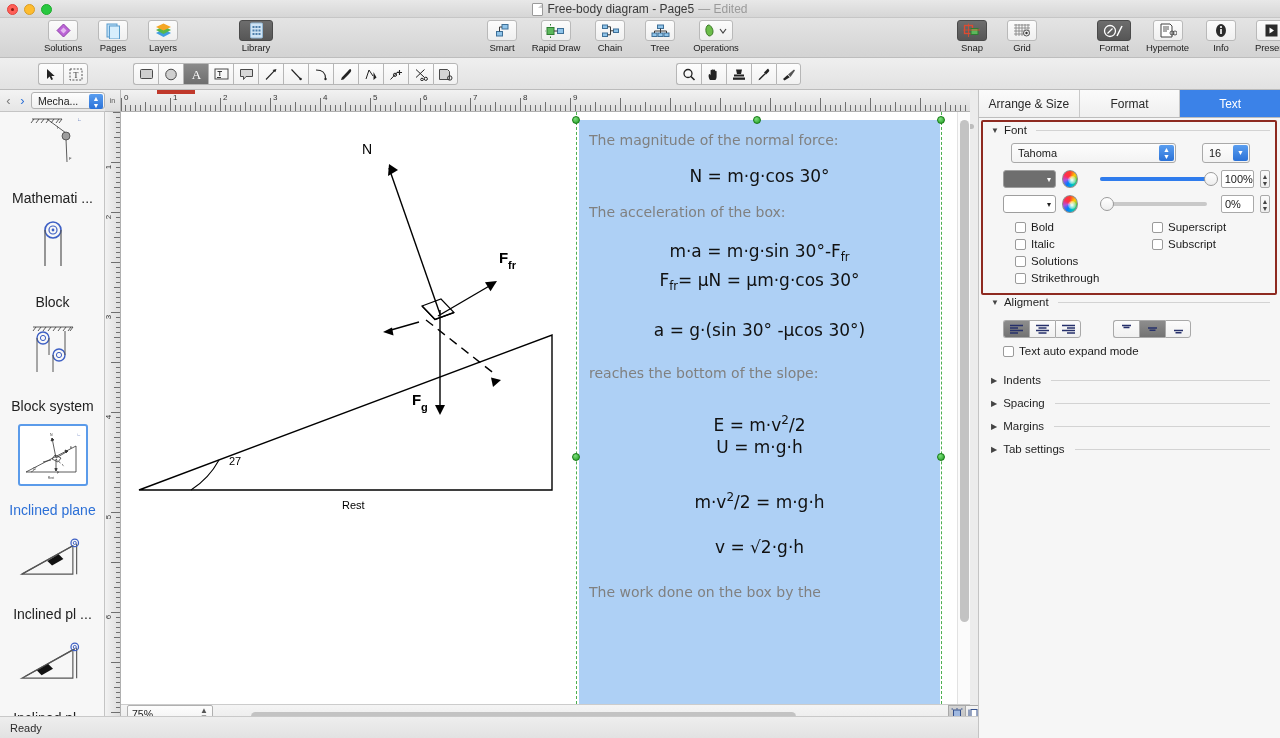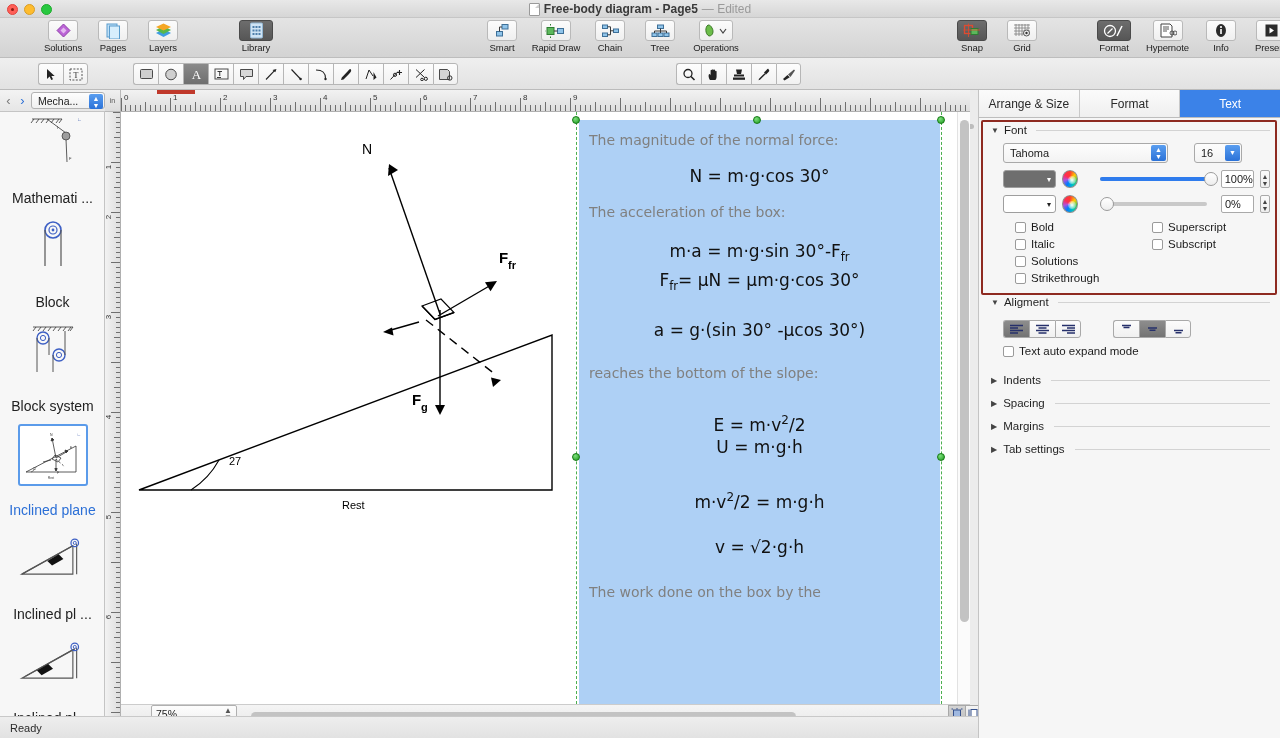--- a/index.html
+++ b/index.html
@@ -29,21 +29,21 @@
   .title-wrap{
     position:absolute; left:0; top:0; width:1280px; height:18px;
     display:flex; align-items:center; justify-content:center; gap:4px;
   }
   .doc-icon{
     width:11px;height:13px;background:#fff;border:1px solid #9a9a9a;border-radius:1px;
     position:relative;
   }
   .doc-icon::after{ content:''; position:absolute; right:0; top:0;
     border-width:0 0 4px 4px; border-style:solid; border-color:transparent transparent #cfcfcf transparent; }
-  .title-txt{ font-size:12px; color:#3a3a3a; font-weight:700; }
+  .title-txt{ font-size:12px; color:#3a3a3a; font-weight:400; }
   .title-edited{ font-size:12px; color:#9a9a9a; }
 
   
   .toolbar1{
     position:absolute; left:0; top:18px; width:1280px; height:40px;
     background:linear-gradient(#e4e4e4,#d3d3d3);
     border-bottom:1px solid #bdbdbd;
   }
   .tgroup{ position:absolute; top:2px; display:flex;margin-left:34px; }
   .tbtn{
@@ -184,21 +184,20 @@
     position:absolute; left:121px; top:704px; width:849px; height:22px;
     background:linear-gradient(#f4f4f4,#e9e9e9); border-top:1px solid #ccc;
   }
   .hscroll-thumb{ position:absolute; left:130px; top:7px; width:545px;height:9px;
     background:#c3c3c3; border-radius:5px; }
   .zoombox{
     position:absolute; left:127px; top:705px; width:86px; height:17px;
     background:linear-gradient(#fdfdfd,#f2f2f2); border:1px solid #b0b0b0;
     border-radius:2px; display:flex; align-items:center; padding:0 4px;
     font-size:10.5px;
-    margin-left:24px;
   }
   .stepper{ margin-left:auto; font-size:8px; line-height:7px; color:#555; text-align:center;}
   .fitbtns{ position:absolute; left:948px; top:705px; display:flex; }
   .fitbtn{ width:17px;height:16px; background:linear-gradient(#f4f4f4,#e4e4e4);
     border:1px solid #a8a8a8; border-right-width:0;
     display:flex;align-items:center;justify-content:center; }
   .fitbtn:last-child{ border-right-width:1px; }
   .fitbtn.on{ background:linear-gradient(#d3d3d3,#bfbfbf); }
 
   
@@ -231,21 +230,21 @@
   .sect{ padding:6px 10px 0 12px; }
   .sect-head{ display:flex; align-items:center; gap:5px; }
   .disc{ font-size:8px; color:#444; }
   .sect-title{ font-size:11.5px; color:#1f1f1f; }
   .sect-rule{ flex:1; height:1px; background:#d3d3d3; margin-left:4px;}
 
   .row{ display:flex; align-items:center; margin-top:7px; gap:6px; }
   .combo{
     height:20px; background:linear-gradient(#fdfdfd,#f3f3f3);
     border:1px solid #a9a9a9; border-radius:3px; display:flex; align-items:center;
-    padding-left:6px; font-size:11px; position:relative;
+    padding-left:6px; font-size:11px; position:relative;margin-left:8px;
   }
   .combo .blue-arrow{
     position:absolute; right:1px; top:1px; width:15px;height:16px;
     background:linear-gradient(#5a9ef0,#2b72d8); border-radius:2px;
     color:#fff; font-size:7px; line-height:7px; text-align:center; padding-top:1px;
   }
   .swatch{
     width:58px;height:18px; border:1px solid #9e9e9e; border-radius:3px;
     display:flex; align-items:center; justify-content:flex-end; padding-right:4px;
     font-size:8px; color:#222;

